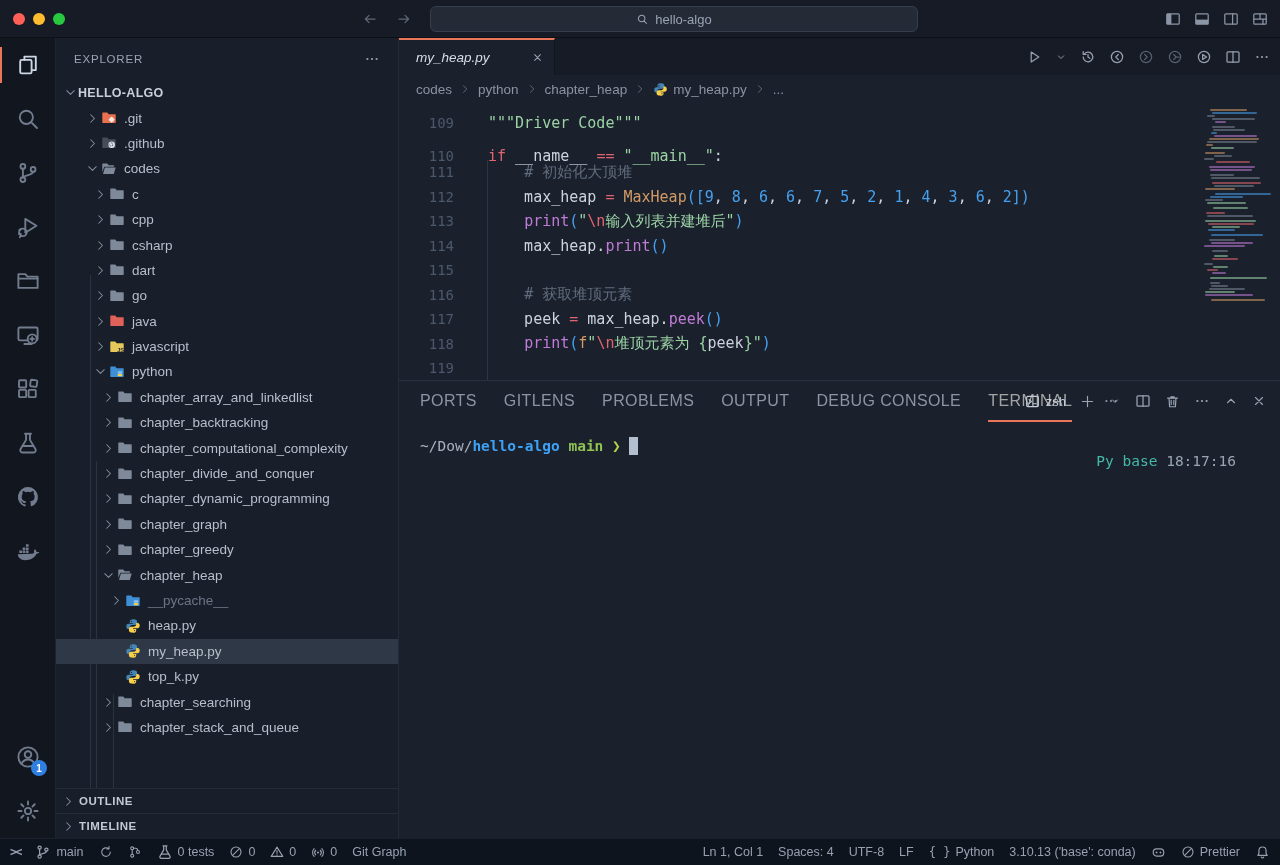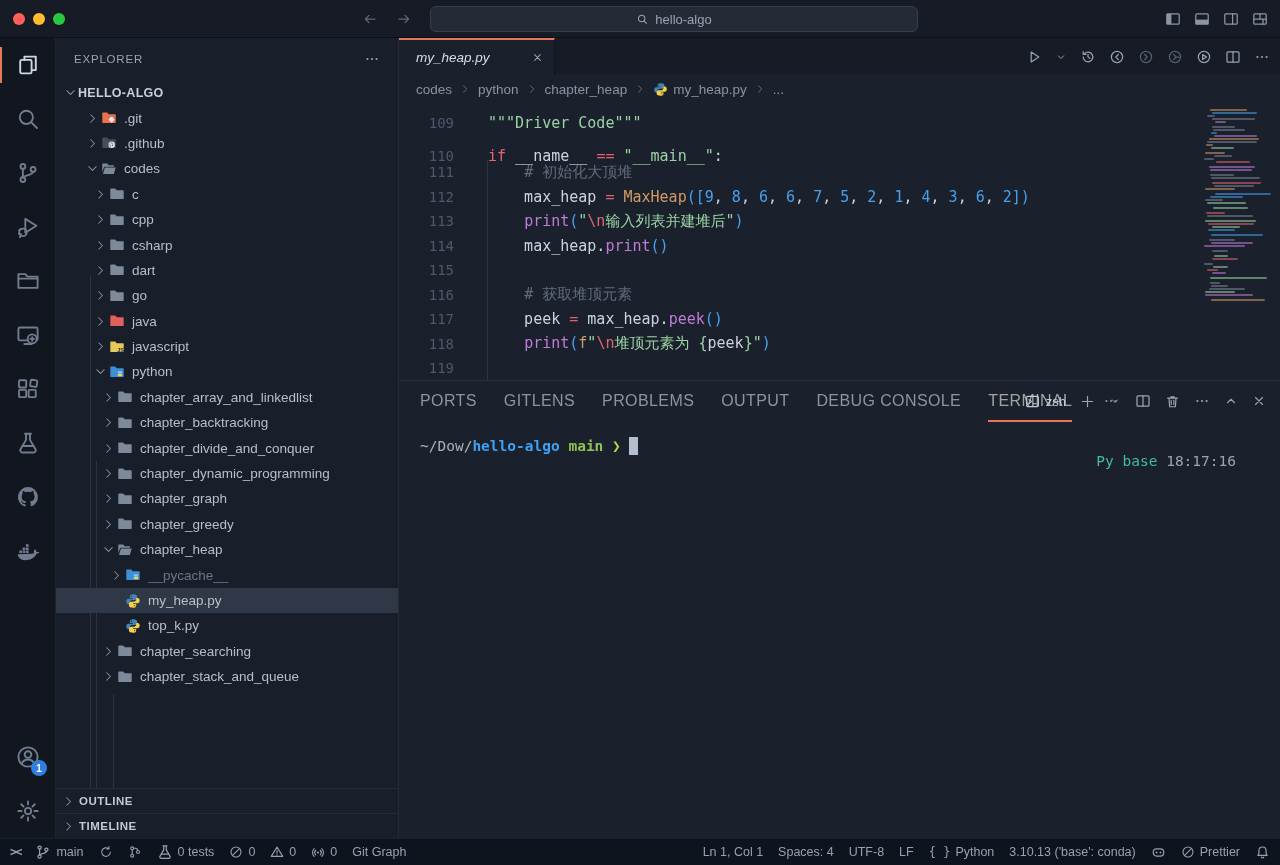--- a/index.html
+++ b/index.html
@@ -465,20 +465,33 @@
             <span class="chev">
               <svg width="13" height="13" viewBox="0 0 16 16">
                 <path d="M5.8 3.4L10.4 8l-4.6 4.6"></path>
               </svg>
             </span>
             <span class="icon ticon" style="">
               <svg width="16" height="16" viewBox="0 0 16 16">
                 <path fill="#7e8a99" stroke="none" d="M1.3 3.1c0-.3.2-.6.5-.6h4.4l1.5 1.8h6.5c.3 0 .5.2.5.5v7.6c0 .3-.2.5-.5.5H1.8c-.3 0-.5-.2-.5-.5z"></path>
               </svg>
             </span>
+            <span class="tlabel">chapter_computational_complexity</span>
+          </div>
+          <div class="trow" style="padding-left: 44px;">
+            <span class="chev">
+              <svg width="13" height="13" viewBox="0 0 16 16">
+                <path d="M5.8 3.4L10.4 8l-4.6 4.6"></path>
+              </svg>
+            </span>
+            <span class="icon ticon" style="">
+              <svg width="16" height="16" viewBox="0 0 16 16">
+                <path fill="#7e8a99" stroke="none" d="M1.3 3.1c0-.3.2-.6.5-.6h4.4l1.5 1.8h6.5c.3 0 .5.2.5.5v7.6c0 .3-.2.5-.5.5H1.8c-.3 0-.5-.2-.5-.5z"></path>
+              </svg>
+            </span>
             <span class="tlabel">chapter_divide_and_conquer</span>
           </div>
           <div class="trow" style="padding-left: 44px;">
             <span class="chev">
               <svg width="13" height="13" viewBox="0 0 16 16">
                 <path d="M5.8 3.4L10.4 8l-4.6 4.6"></path>
               </svg>
             </span>
             <span class="icon ticon" style="">
               <svg width="16" height="16" viewBox="0 0 16 16">
@@ -534,20 +547,30 @@
               </svg>
             </span>
             <span class="icon ticon">
               <svg width="16" height="16" viewBox="0 0 16 16">
                 <path fill="#3f8fd6" stroke="none" d="M1.3 3.1c0-.3.2-.6.5-.6h4.4l1.5 1.8h6.5c.3 0 .5.2.5.5v7.6c0 .3-.2.5-.5.5H1.8c-.3 0-.5-.2-.5-.5z"></path>
                 <rect x="8.6" y="7.3" width="4.8" height="2.4" rx="1.1" fill="#8ec2ef" stroke="none"></rect>
                 <rect x="8.6" y="9.9" width="4.8" height="2.4" rx="1.1" fill="#f3cf4a" stroke="none"></rect>
               </svg>
             </span>
             <span class="tlabel">__pycache__</span>
+          </div>
+          <div class="trow" style="padding-left: 52px;">
+            <span class="chev"></span>
+            <span class="icon ticon">
+              <svg width="16" height="16" viewBox="0 0 16 16">
+                <path fill="#4584b6" stroke="none" d="M7.9 1.3c-1.9 0-3.1.9-3.1 2.3v1.5h3.1v.6H3.5c-1.4 0-2.2 1.1-2.2 2.7s.8 2.7 2.2 2.7h1.3V9.4c0-1.2 1-2.3 2.3-2.3h3c1.1 0 2-.9 2-2V3.6c0-1.4-1.3-2.3-3.2-2.3zM6.4 2.8a.6.6 0 1 1 0 1.2.6.6 0 0 1 0-1.2z"></path>
+                <path fill="#f7d04b" stroke="none" d="M8.1 14.7c1.9 0 3.1-.9 3.1-2.3v-1.5H8.1v-.6h4.4c1.4 0 2.2-1.1 2.2-2.7S13.9 4.9 12.5 4.9h-1.3v1.5c0 1.2-1 2.3-2.3 2.3h-3c-1.1 0-2 .9-2 2v1.5c0 1.4 1.3 2.3 3.2 2.3zm1.5-1.5a.6.6 0 1 1 0-1.2.6.6 0 0 1 0 1.2z"></path>
+              </svg>
+            </span>
+            <span class="tlabel">heap.py</span>
           </div>
           <div class="trow sel" style="padding-left: 52px;">
             <span class="chev"></span>
             <span class="icon ticon">
               <svg width="16" height="16" viewBox="0 0 16 16">
                 <path fill="#4584b6" stroke="none" d="M7.9 1.3c-1.9 0-3.1.9-3.1 2.3v1.5h3.1v.6H3.5c-1.4 0-2.2 1.1-2.2 2.7s.8 2.7 2.2 2.7h1.3V9.4c0-1.2 1-2.3 2.3-2.3h3c1.1 0 2-.9 2-2V3.6c0-1.4-1.3-2.3-3.2-2.3zM6.4 2.8a.6.6 0 1 1 0 1.2.6.6 0 0 1 0-1.2z"></path>
                 <path fill="#f7d04b" stroke="none" d="M8.1 14.7c1.9 0 3.1-.9 3.1-2.3v-1.5H8.1v-.6h4.4c1.4 0 2.2-1.1 2.2-2.7S13.9 4.9 12.5 4.9h-1.3v1.5c0 1.2-1 2.3-2.3 2.3h-3c-1.1 0-2 .9-2 2v1.5c0 1.4 1.3 2.3 3.2 2.3zm1.5-1.5a.6.6 0 1 1 0-1.2.6.6 0 0 1 0 1.2z"></path>
               </svg>
             </span>
             <span class="tlabel">my_heap.py</span>

